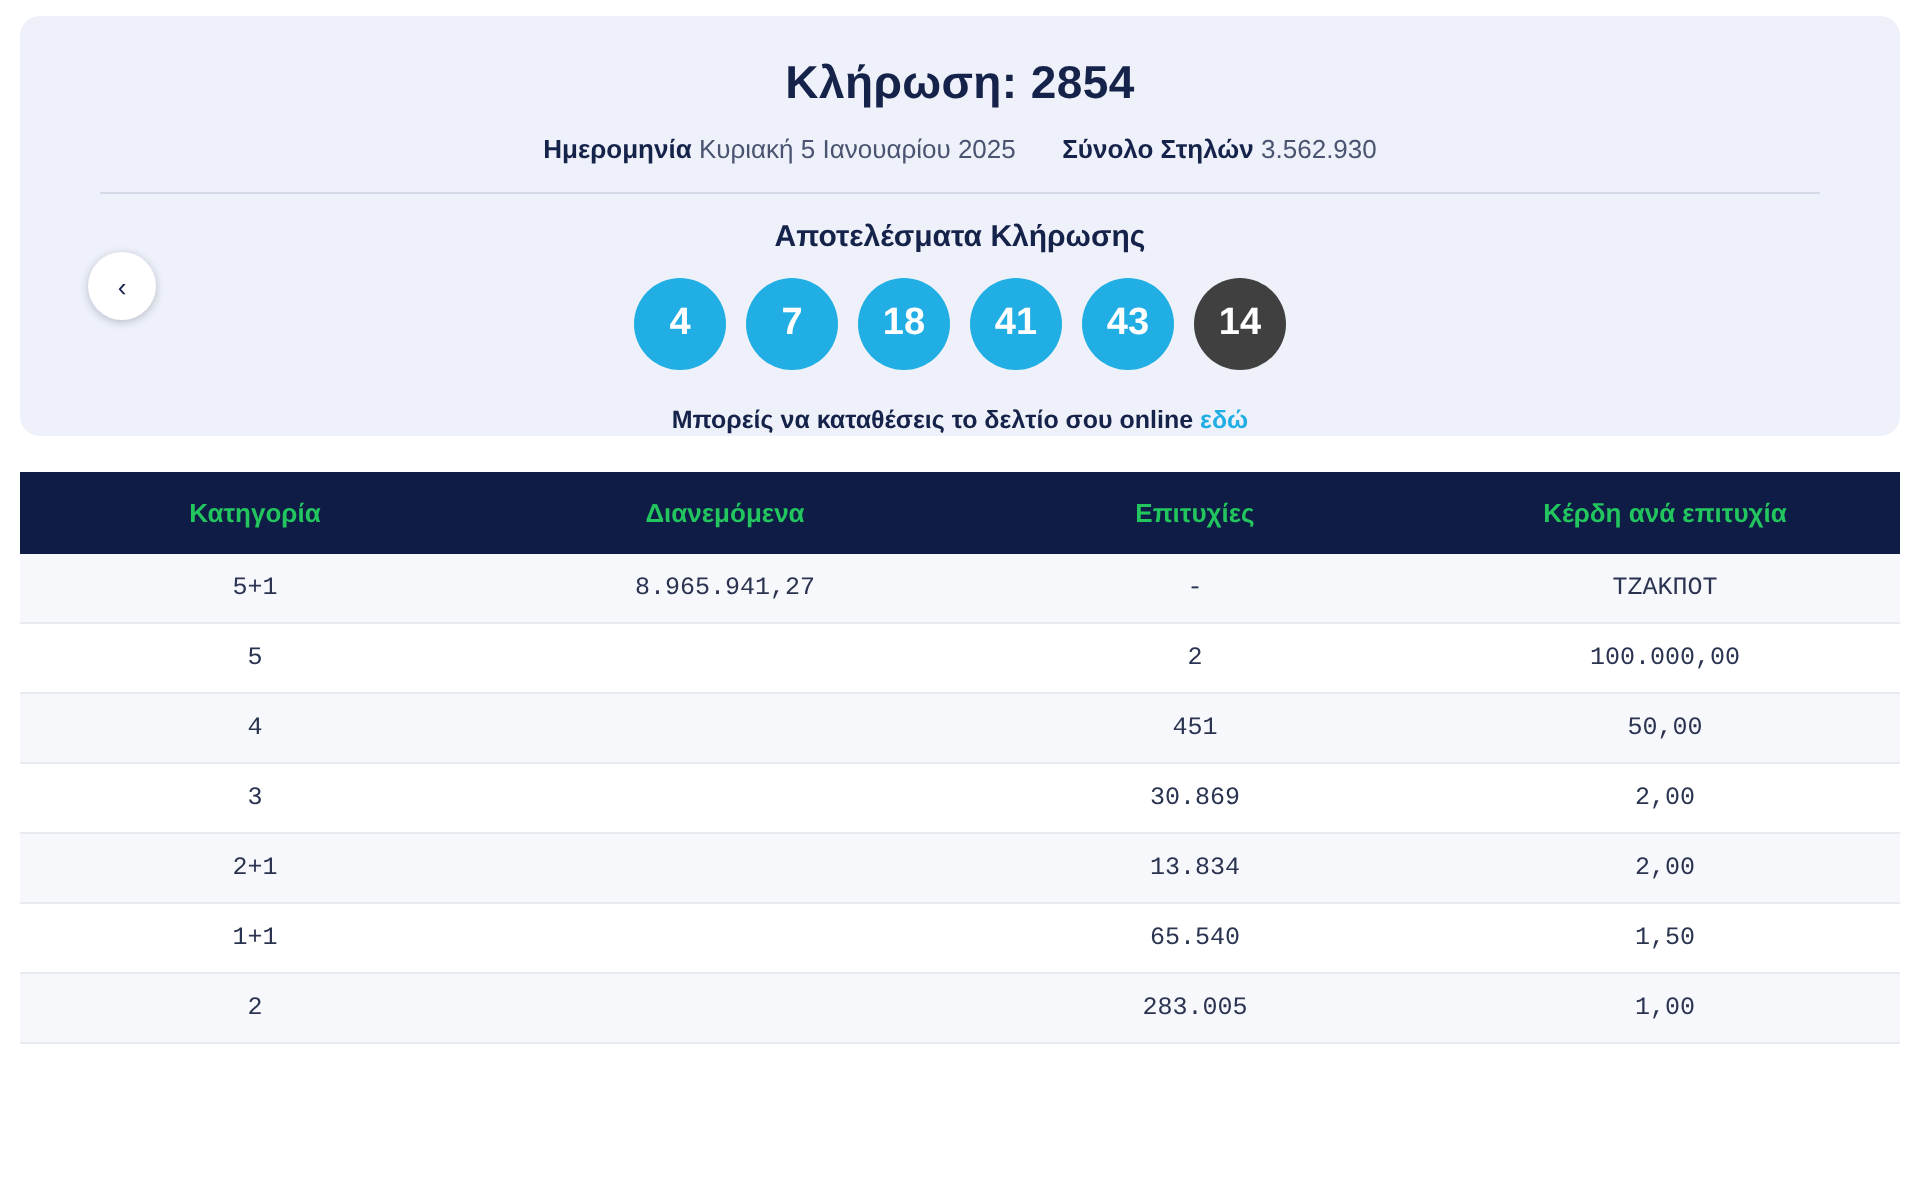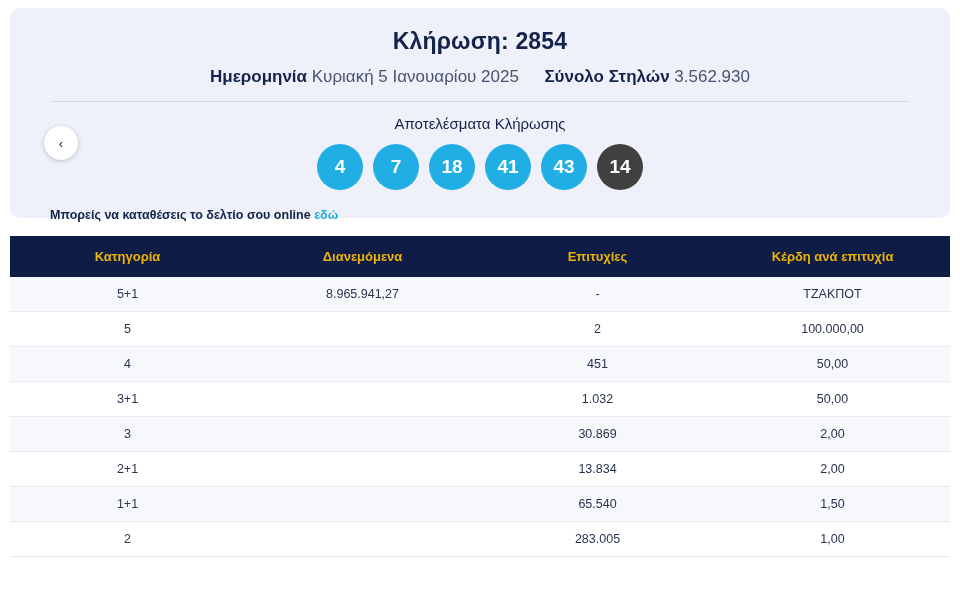--- a/index.html
+++ b/index.html
@@ -31,36 +31,36 @@
   .draw-title {
     text-align: center;
     font-size: 23px;
     font-weight: bold;
     color: #15224a;
     letter-spacing: .2px;
     margin-top: 4px;
   }
   .draw-meta {
     text-align: center;
-    font-size: 17px;
+    font-size: 13px;
     color: #4a5470;
     margin-top: 12px;
   }
   .draw-meta b { color: #15224a; font-weight: bold; }
   .draw-meta .sep { display: inline-block; width: 16px; }
   .divider {
     margin: 14px auto 0 auto;
     width: 860px;
     height: 1px;
     background: #d3d9e8;
   }
   .results-label {
     text-align: center;
     font-size: 15px;
-    font-weight: normal;
+    font-weight: bold;
     color: #15224a;
     margin-top: 13px;
   }
   .balls {
     display: flex;
     justify-content: center;
     align-items: center;
     gap: 10px;
     margin-top: 12px;
   }
@@ -71,20 +71,21 @@
     background: #21aee4;
     color: #ffffff;
     font-size: 19px;
     font-weight: bold;
     display: flex;
     align-items: center;
     justify-content: center;
   }
   .ball.joker { background: #404040; }
   .online-note {
+    text-align: center;
     font-size: 12.5px;
     color: #15224a;
     font-weight: bold;
     margin-top: 18px;
   }
   .online-note .link {
     color: #21aee4;
     text-decoration: none;
     font-weight: bold;
   }
@@ -110,32 +111,33 @@
   .table-wrap {
     margin: 18px 10px 0 10px;
   }
   table {
     width: 940px;
     border-collapse: collapse;
     table-layout: fixed;
   }
   thead th {
     background: #0f1c45;
-    color: #eab308;
+    color: #22c55e;
     font-size: 13px;
     font-weight: bold;
     padding: 13px 6px;
     text-align: center;
   }
   tbody td {
     font-size: 12.5px;
     color: #2a3350;
     text-align: center;
     padding: 10px 6px;
     border-bottom: 1px solid #e7eaf1;
+    font-family: Liberation Mono, monospace;
   }
   tbody tr:nth-child(odd) { background: #f7f8fb; }
   tbody tr:nth-child(even) { background: #ffffff; }
 </style>
 </head>
 <body>
 
 <div class="page">
 
   <div class="draw-panel">
@@ -195,26 +197,20 @@
           <td>2</td>
           <td>100.000,00</td>
         </tr>
         <tr>
           <td>4</td>
           <td></td>
           <td>451</td>
           <td>50,00</td>
         </tr>
         <tr>
-          <td>3+1</td>
-          <td></td>
-          <td>1.032</td>
-          <td>50,00</td>
-        </tr>
-        <tr>
           <td>3</td>
           <td></td>
           <td>30.869</td>
           <td>2,00</td>
         </tr>
         <tr>
           <td>2+1</td>
           <td></td>
           <td>13.834</td>
           <td>2,00</td>

